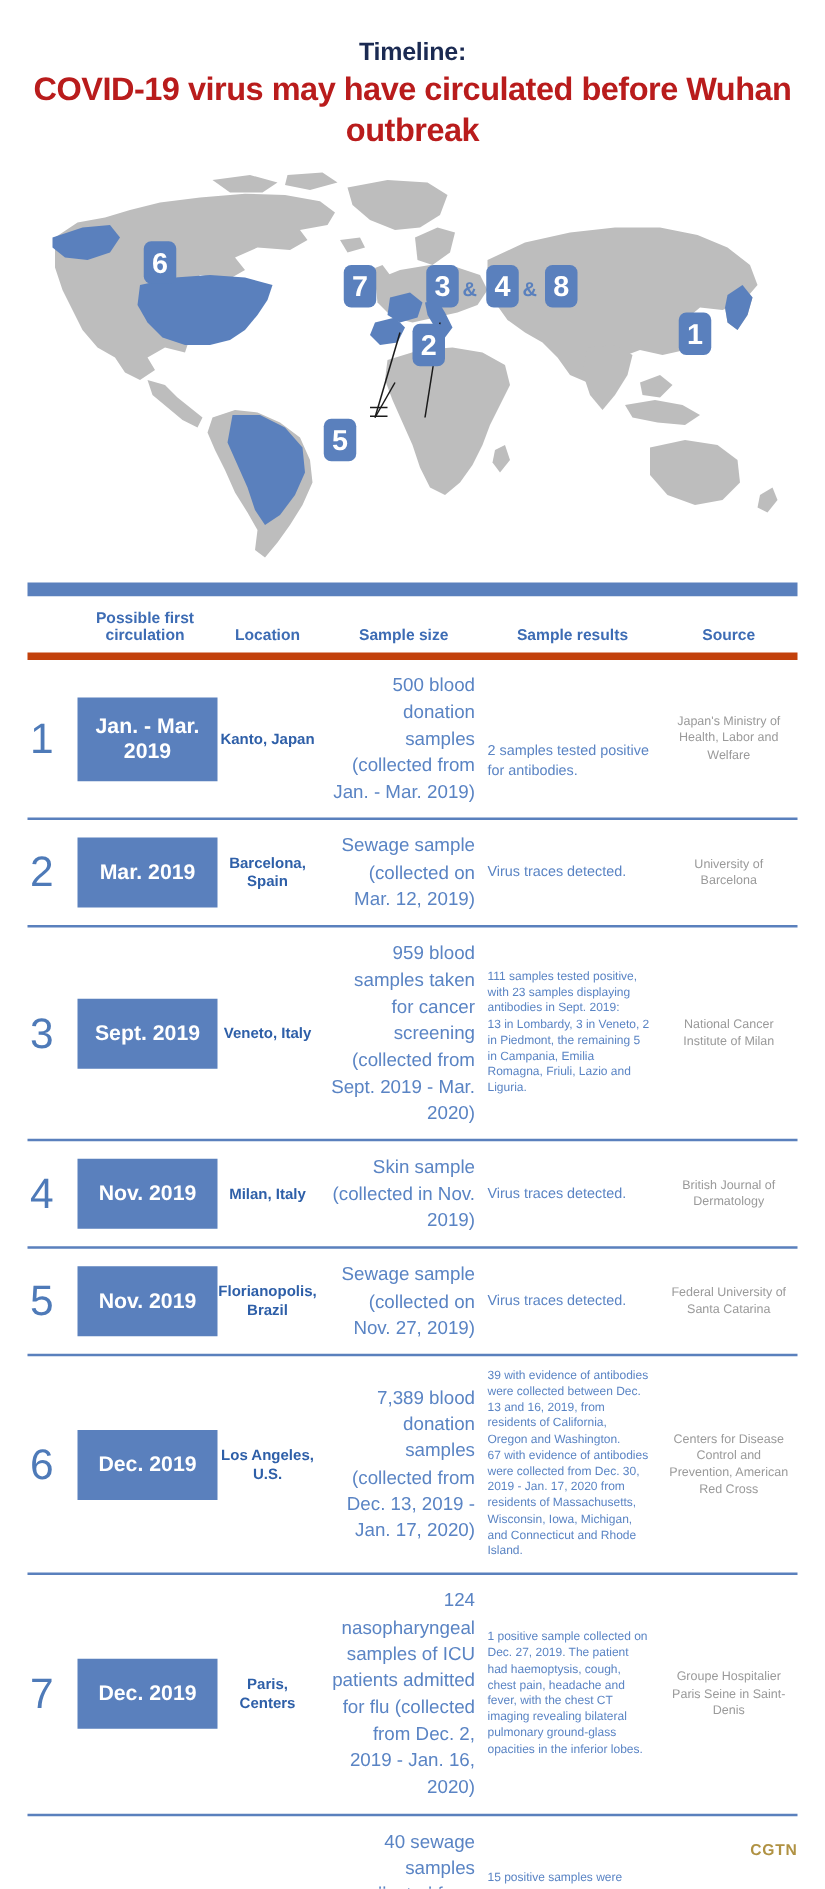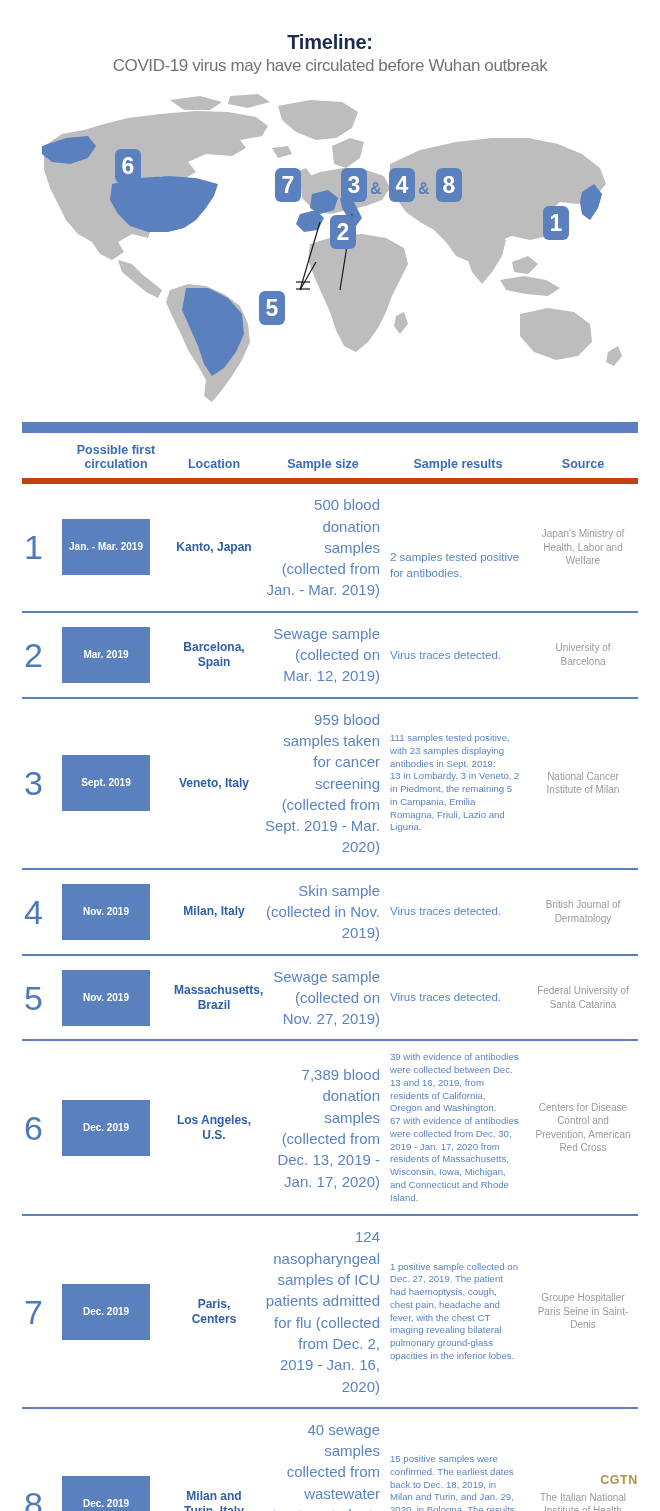--- a/index.html
+++ b/index.html
@@ -18,23 +18,23 @@
     text-align: center;
   }
   .title-line1 {
     font-size: 20px;
     font-weight: bold;
     color: #1b2a52;
     letter-spacing: -0.2px;
     line-height: 1.25;
   }
   .title-line2 {
-    font-size: 17px;
-    font-weight: normal;
-    color: #737373;
+    font-size: 26px;
+    font-weight: bold;
+    color: #b91c1c;
     letter-spacing: -0.4px;
     line-height: 1.25;
   }
 
   
   .map-wrap {
     position: relative;
     width: 660px;
     height: 330px;
     margin-top: 8px;
@@ -108,31 +108,31 @@
     color: #4e7ab8;
     font-weight: normal;
     text-align: left;
     padding-left: 2px;
     line-height: 1;
   }
 
   .datebadge {
     background: #5a80bd;
     color: #ffffff;
-    font-size: 10px;
+    font-size: 17px;
     font-weight: bold;
     text-align: center;
     padding: 13px 4px;
     line-height: 1.2;
     min-height: 56px;
     display: flex;
     align-items: center;
     justify-content: center;
     margin-right: 6px;
-    width: 88px;
+    width: 112px;
   }
 
   .loc {
     color: #2e5fa8;
     font-size: 12px;
     font-weight: bold;
     text-align: center;
     line-height: 1.25;
     padding: 0 4px;
   }
@@ -313,21 +313,21 @@
           <div class="c-loc loc">Milan, Italy</div>
           <div class="c-size size" style="white-space: pre-line;">Skin sample (collected in Nov. 2019)</div>
           <div class="c-res res" style="white-space: pre-line;">Virus traces detected.</div>
           <div class="c-src src">British Journal of Dermatology</div>
         </div>
         <div class="row">
           <div class="c-num rownum">5</div>
           <div class="c-date">
             <div class="datebadge">Nov. 2019</div>
           </div>
-          <div class="c-loc loc">Massachusetts, Brazil</div>
+          <div class="c-loc loc">Florianopolis, Brazil</div>
           <div class="c-size size" style="white-space: pre-line;">Sewage sample (collected on Nov. 27, 2019)</div>
           <div class="c-res res" style="white-space: pre-line;">Virus traces detected.</div>
           <div class="c-src src">Federal University of Santa Catarina</div>
         </div>
         <div class="row">
           <div class="c-num rownum">6</div>
           <div class="c-date">
             <div class="datebadge">Dec. 2019</div>
           </div>
           <div class="c-loc loc">Los Angeles, U.S.</div>

